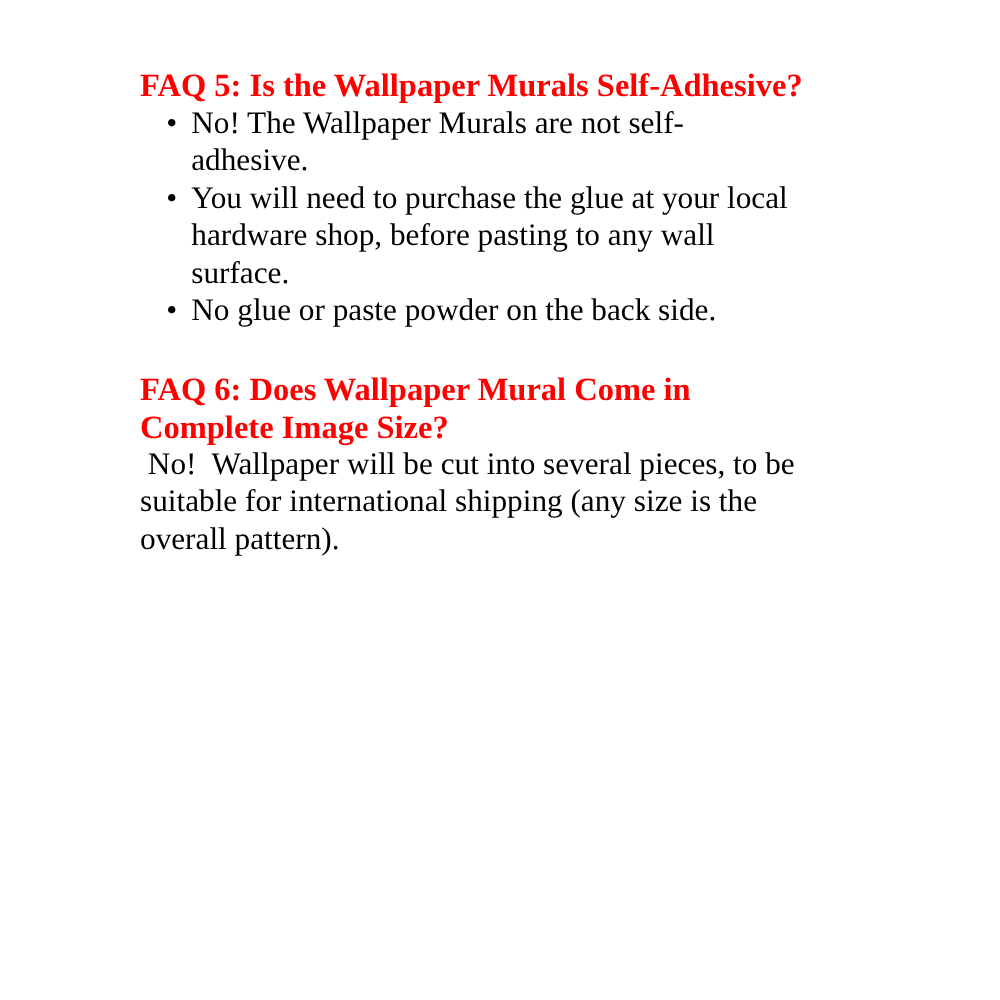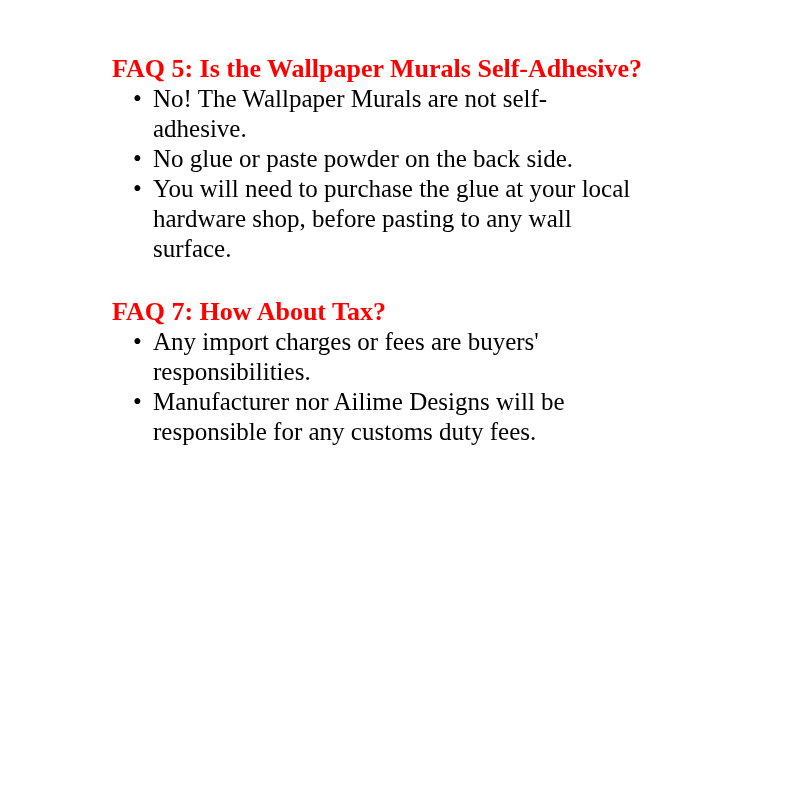--- a/index.html
+++ b/index.html
@@ -66,32 +66,30 @@
 <body>
 
 <div class="page">
   <div class="content">
 
     <div class="faq-section">
       <h2 class="faq-heading">FAQ 5: Is the Wallpaper Murals Self-Adhesive?</h2>
       <ul class="bullet-list">
         <li class="bullet-item"><b class="inline-bold">No!</b><span> The Wallpaper Murals are not self-
 adhesive.</span></li>
-        <li class="bullet-item"><span>No glue or paste powder on the back side.</span></li>
         <li class="bullet-item"><span>You will need to purchase the glue at your local
 hardware shop, before pasting to any wall
 surface.</span></li>
+        <li class="bullet-item"><span>No glue or paste powder on the back side.</span></li>
       </ul>
     </div>
 
+    <div class="faq-section">
+      <h2 class="faq-heading">FAQ 6: Does Wallpaper Mural Come in
+Complete Image Size?</h2>
+      <p class="answer"><b class="inline-bold"> No!</b><span>  Wallpaper will be cut into several pieces, to be
+suitable for international shipping (any size is the
+overall pattern).</span></p>
+    </div>
 
-    <div class="faq-section">
-      <h2 class="faq-heading">FAQ 7: How About Tax?</h2>
-      <ul class="bullet-list">
-        <li class="bullet-item"><span>Any import charges or fees are buyers'
-responsibilities.</span></li>
-        <li class="bullet-item"><span>Manufacturer nor Ailime Designs will be
-responsible for any customs duty fees.</span></li>
-      </ul>
-    </div>
 
   </div>
 </div>
 
 </body></html>

